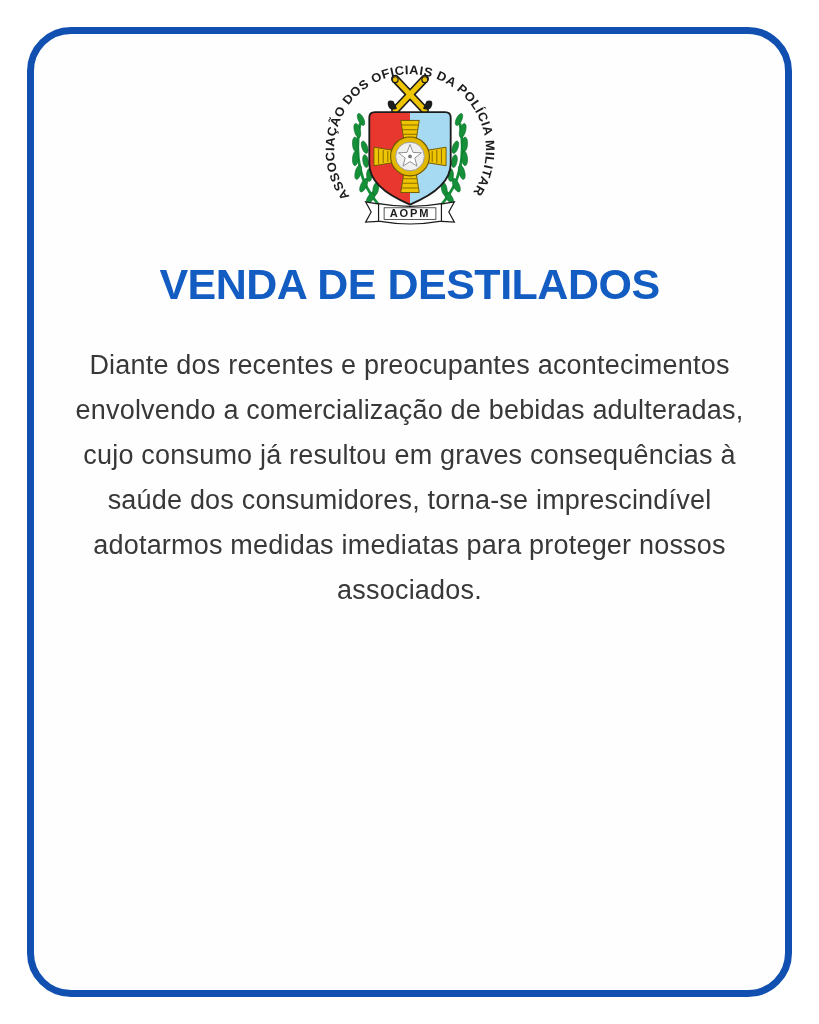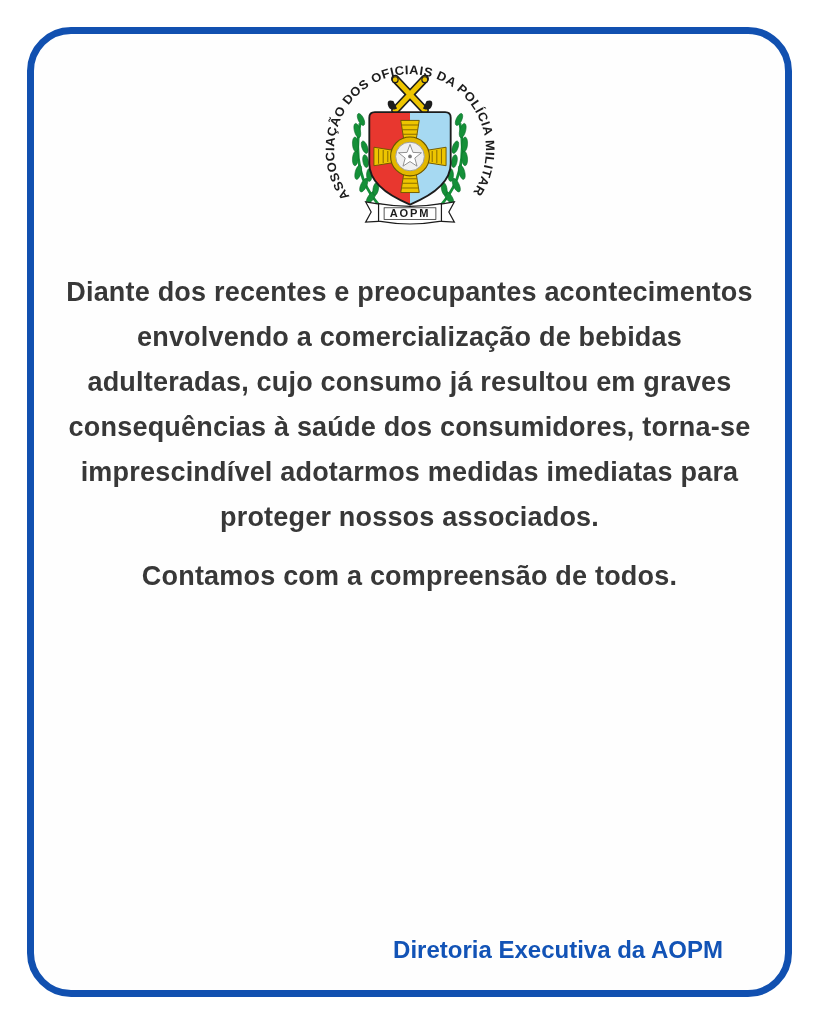--- a/index.html
+++ b/index.html
@@ -49,21 +49,21 @@
     letter-spacing: -0.5px;
     color: #135cc2;
     text-align: center;
   }
   .body-text {
     margin-top: 34px;
     width: 706px;
     text-align: center;
     color: #383838;
     font-size: 27px;
-    font-weight: 700;
+    font-weight: 400;
     letter-spacing: 0.2px;
     line-height: 45px;
   }
   .body-text p { margin-bottom: 14px; }
   .body-text p:last-child { margin-bottom: 0; }
   .signature {
     margin-top: auto;
     align-self: flex-end;
     padding-right: 34px;
     padding-bottom: 12px;
@@ -156,21 +156,20 @@
       <g>
         <path d="M 70,152 L 52,149 L 58,160 L 52,171 L 70,170 Z" fill="#ffffff" stroke="#1c1c1c" stroke-width="1.3"></path>
         <path d="M 130,152 L 148,149 L 142,160 L 148,171 L 130,170 Z" fill="#ffffff" stroke="#1c1c1c" stroke-width="1.3"></path>
         <path d="M 66,151 Q 100,157 134,151 L 134,170 Q 100,176 66,170 Z" fill="#ffffff" stroke="#1c1c1c" stroke-width="1.3"></path>
         <rect x="72" y="155.5" width="56" height="12.5" fill="none" stroke="#1c1c1c" stroke-width="0.8"></rect>
         <text class="banner-text" x="100" y="165.5" text-anchor="middle">AOPM</text>
       </g>
     </svg>
   </div>
 
+  <h1 class="title">VENDA DE DESTILADOS</h1>
 
   <div class="body-text">
     <p>Diante dos recentes e preocupantes acontecimentos envolvendo a comercialização de bebidas adulteradas, cujo consumo já resultou em graves consequências à saúde dos consumidores, torna-se imprescindível adotarmos medidas imediatas para proteger nossos associados.</p>
-    <p>Contamos com a compreensão de todos.</p>
   </div>
 
-  <div class="signature">Diretoria Executiva da AOPM</div>
 
 </div>
 
 </body></html>

